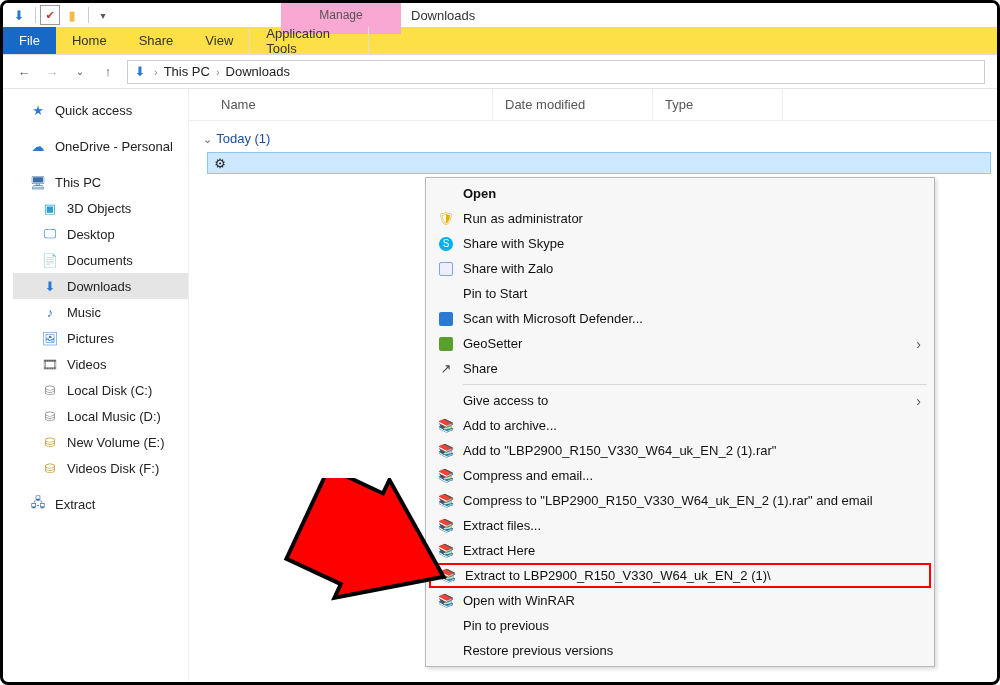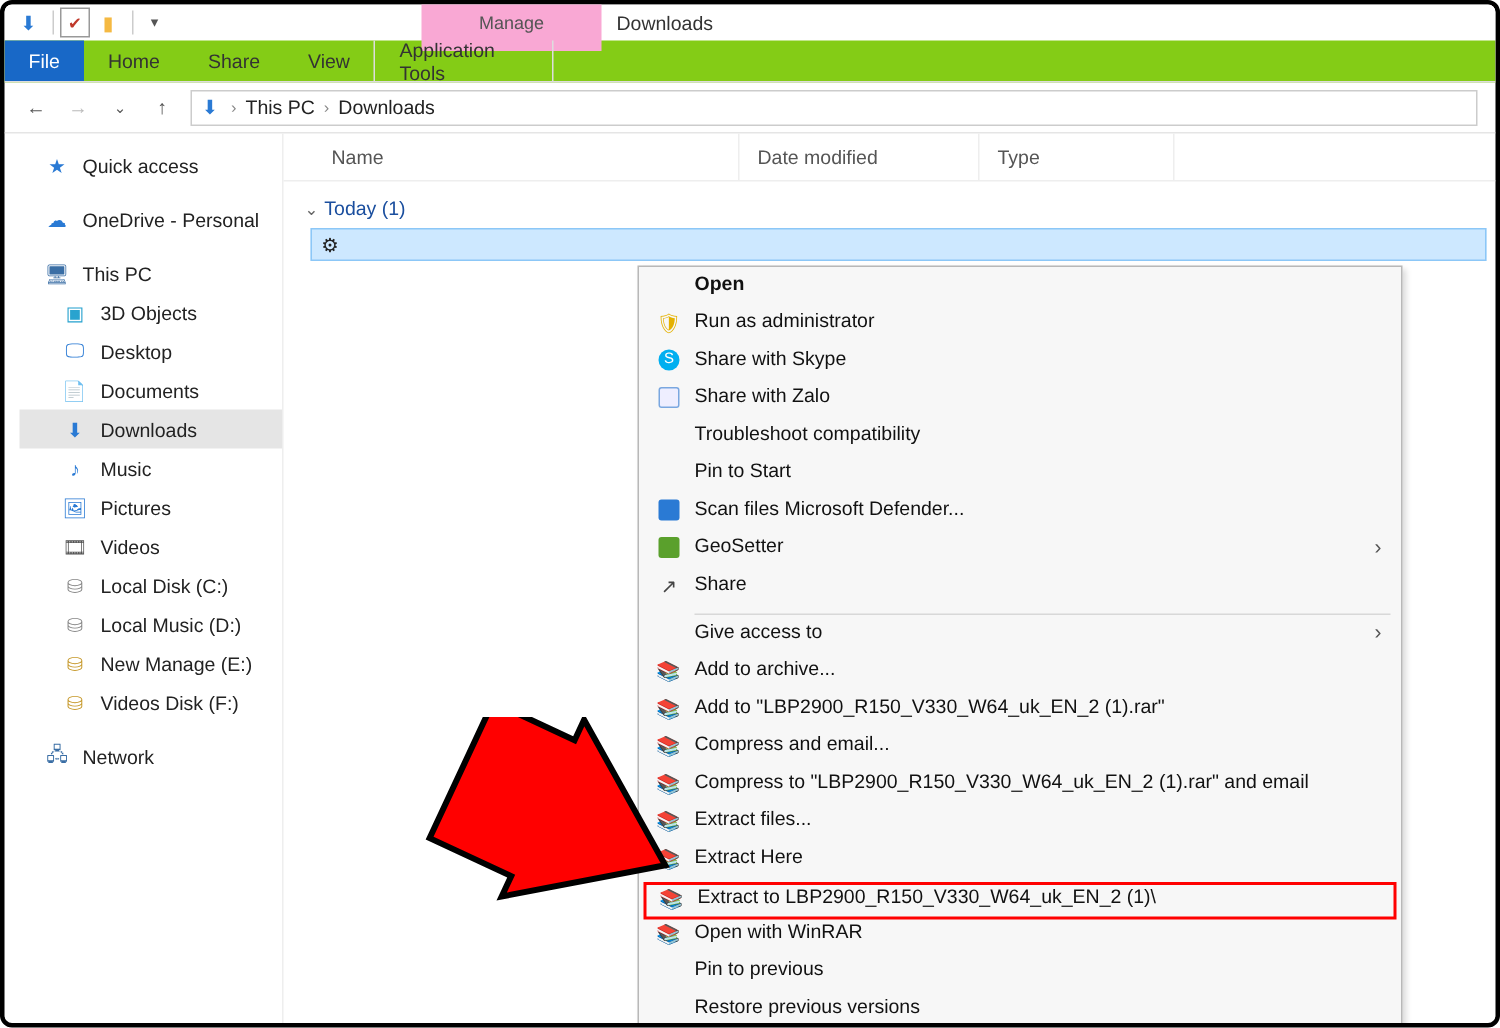--- a/index.html
+++ b/index.html
@@ -6,21 +6,21 @@
   body { width:1000px; height:685px; background:#fff; border:3px solid #000; border-radius:8px; position:relative; overflow:hidden; }
 
   
   .qat { height:24px; display:flex; align-items:center; padding-left:6px; background:#fff; }
   .qat .ic { width:20px; height:20px; display:flex; align-items:center; justify-content:center; margin-right:2px; }
   .qat .sep { width:1px; height:16px; background:#ccc; margin:0 4px; }
   .qat .manage { margin-left:166px; height:38px; width:120px; background:#f9a8d4; color:#555; display:flex; align-items:center; justify-content:center; font-size:12px; }
   .qat .caption { margin-left:10px; color:#333; }
 
   
-  .ribbon { height:28px; display:flex; align-items:stretch; background:#84cc16; border-bottom:1px solid #ddd; }
+  .ribbon { height:28px; display:flex; align-items:stretch; background:#fde047; border-bottom:1px solid #ddd; }
   .ribbon .tab { padding:0 16px; display:flex; align-items:center; color:#333; }
   .ribbon .tab.file { background:#1868c7; color:#fff; }
   .ribbon .tab.tool { width:120px; justify-content:center; border-left:1px solid #ddd; border-right:1px solid #ddd; }
 
   
   .navbar { height:34px; display:flex; align-items:center; padding:0 12px; border-bottom:1px solid #e5e5e5; gap:10px; }
   .navbtn { width:18px; height:18px; display:flex; align-items:center; justify-content:center; color:#555; }
   .navbtn.disabled { color:#bbb; }
   .addr { flex:1; height:24px; border:1px solid #ccc; display:flex; align-items:center; padding:0 4px; gap:6px; font-size:13px; color:#222; }
   .addr .ic { width:16px; height:16px; display:flex; align-items:center; justify-content:center; color:#2a7ad4; }
@@ -39,21 +39,21 @@
   .main { flex:1; border-left:1px solid #eee; position:relative; }
   .cols { height:32px; display:flex; align-items:center; border-bottom:1px solid #eee; color:#555; padding-left:20px; }
   .cols .c { border-right:1px solid #eee; height:100%; display:flex; align-items:center; padding:0 12px; }
   .group { padding:10px 0 4px 14px; color:#1a4e9e; font-size:13px; }
   .group .caret { color:#666; margin-right:4px; font-size:11px; }
   .filerow { margin:2px 6px 0 18px; height:22px; background:#cde8ff; border:1px solid #8cc7f7; display:flex; align-items:center; gap:6px; padding-left:4px; color:#222; }
   .filerow .ic { width:16px; height:16px; display:flex; align-items:center; justify-content:center; }
 
   
   .ctx { position:absolute; left:422px; top:174px; width:510px; background:#f7f7f7; border:1px solid #b8b8b8; box-shadow:2px 2px 4px rgba(0,0,0,.15); padding:3px; }
-  .ctx .mi { height:25px; display:flex; align-items:flex-start; padding-left:34px; color:#111; position:relative; }
+  .ctx .mi { height:25px; display:flex; align-items:center; padding-left:34px; color:#111; position:relative; }
   .ctx .mi.bold { font-weight:600; }
   .ctx .mi .ic { position:absolute; left:8px; width:18px; height:18px; display:flex; align-items:center; justify-content:center; }
   .ctx .mi .sub { position:absolute; right:10px; color:#555; font-size:14px; }
   .ctx .msep { height:1px; background:#d8d8d8; margin:3px 4px 3px 34px; }
   .ctx .hl { border:2px solid #ff0000; }
 
   
   .sq { width:14px; height:14px; border-radius:2px; }
 
   
@@ -144,30 +144,30 @@
     <div class="item" style="padding-left:28px">
         <span class="ic" style="color:#888">⛁</span>
         <span>Local Disk (C:)</span>
       </div>
     <div class="item" style="padding-left:28px">
         <span class="ic" style="color:#888">⛁</span>
         <span>Local Music (D:)</span>
       </div>
     <div class="item" style="padding-left:28px">
         <span class="ic" style="color:#c79a2d">⛁</span>
-        <span>New Manage (E:)</span>
+        <span>New Volume (E:)</span>
       </div>
     <div class="item" style="padding-left:28px">
         <span class="ic" style="color:#c79a2d">⛁</span>
         <span>Videos Disk (F:)</span>
       </div>
     <div class="gap"></div>
     <div class="item">
         <span class="ic" style="color:#3a6ea5">🖧</span>
-        <span>Network</span>
+        <span>Extract</span>
       </div>
   </div>
 
   <div class="main">
     <div class="cols">
       <div class="c" style="width:284px">Name</div>
       <div class="c" style="width:160px">Date modified</div>
       <div class="c" style="width:130px">Type</div>
     </div>
     <div class="group"><span class="caret">⌄</span><span>Today (1)</span></div>
@@ -191,30 +191,27 @@
       </span>
       <span>Share with Skype</span>
     </div>
   <div class="mi">
       <span class="ic">
         <span class="sq" style="background:#eef;border:1px solid #7aa7e0"></span>
       </span>
       <span>Share with Zalo</span>
     </div>
   <div class="mi">
-      <span>Troubleshoot compatibility</span>
-    </div>
-  <div class="mi">
       <span>Pin to Start</span>
     </div>
   <div class="mi">
       <span class="ic">
         <span class="sq" style="background:#2a7ad4"></span>
       </span>
-      <span>Scan files Microsoft Defender...</span>
+      <span>Scan with Microsoft Defender...</span>
     </div>
   <div class="mi">
       <span class="ic">
         <span class="sq" style="background:#5aa02c"></span>
       </span>
       <span>GeoSetter</span>
       <span class="sub">›</span>
     </div>
   <div class="mi">
       <span class="ic" style="color:#444">↗</span>

